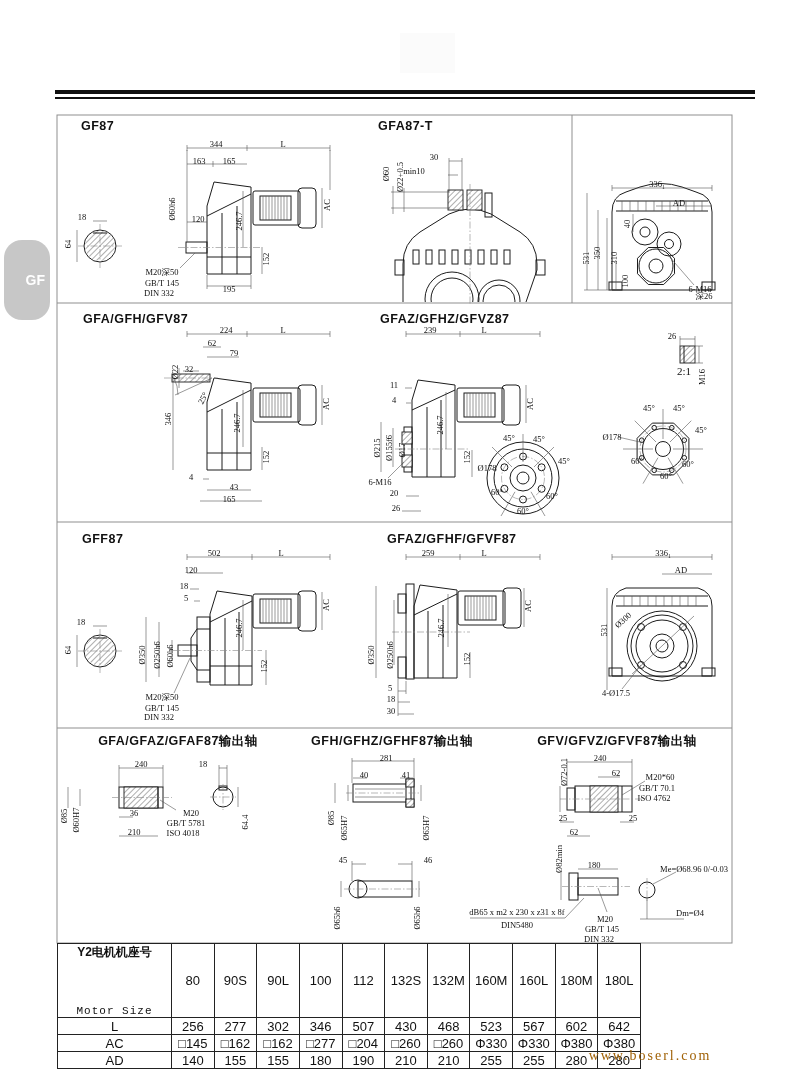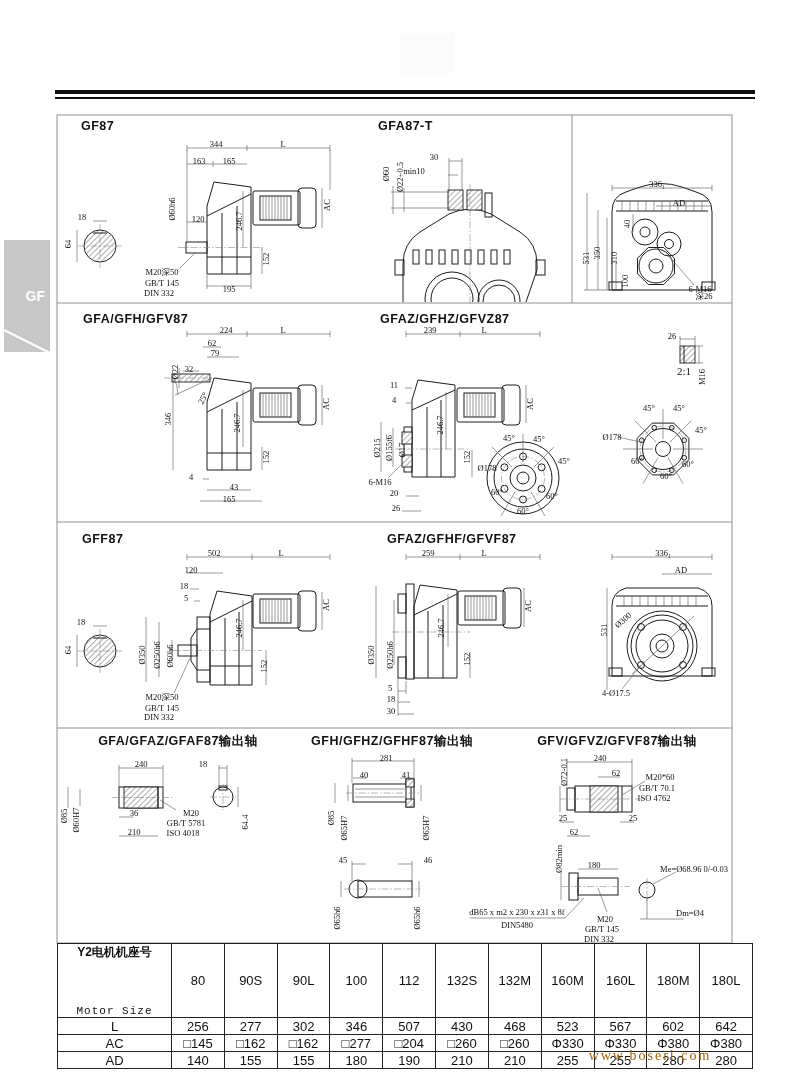--- a/index.html
+++ b/index.html
@@ -1,37 +1,37 @@
 <!DOCTYPE html>
 <html><head>
 <meta charset="utf-8">
 <style>
   html,body{margin:0;padding:0;background:#fff;}
   #page{position:relative;width:800px;height:1092px;background:#fff;overflow:hidden;
         font-family:"Liberation Sans","DejaVu Sans",sans-serif;}
   .bar{position:absolute;background:#101010;}
   #ghost{position:absolute;left:400px;top:33px;width:55px;height:40px;background:#fbfbfb;}
-  #tab{position:absolute;left:4px;top:240px;width:46px;height:112px;background:#c7c7c7;
-       display:flex;align-items:center;justify-content:flex-end;padding-right:5px;box-sizing:border-box;}
+  #tab{position:absolute;left:4px;top:240px;width:46px;height:80px;background:#c7c7c7;
+       display:flex;align-items:center;justify-content:flex-end;padding-right:5px;box-sizing:border-box;border-radius:18px;}
   #tab span{color:#fff;font:bold 14px "Liberation Sans",sans-serif;}
   #art{position:absolute;left:0;top:0;z-index:2;pointer-events:none;}
   .p{stroke:#1c1c1c;fill:none;stroke-width:1;}
   .ph{stroke:#1c1c1c;stroke-width:0.9;}
   .t{stroke:#555;fill:none;stroke-width:0.6;}
   .cl{stroke:#888;fill:none;stroke-width:0.6;stroke-dasharray:7 2 1.5 2;}
   .b{stroke:#8f8f8f;fill:none;stroke-width:1;}
   .d{position:absolute;z-index:3;font:8.5px "Liberation Serif","DejaVu Serif",serif;color:#111;
      transform:translate(-50%,-50%);white-space:nowrap;font-style:normal;}
   .rot{transform:translate(-50%,-50%) rotate(-90deg);}
   .r45{transform:translate(-50%,-50%) rotate(-42deg);}
   .r60{transform:translate(-50%,-50%) rotate(-62deg);}
   .dtitle{position:absolute;z-index:3;font:bold 12.5px "Liberation Sans","DejaVu Sans",sans-serif;
      letter-spacing:0.5px;color:#111;white-space:nowrap;}
   .ctitle{transform:translateX(-50%);}
-  #dimtable{position:absolute;left:57px;top:943px;width:696px;z-index:3;
+  #dimtable{position:absolute;left:57px;top:943px;width:584px;z-index:3;
      border-collapse:collapse;table-layout:fixed;}
   #dimtable td,#dimtable th{border:1px solid #222;text-align:center;padding:0;
      font:13px "Liberation Sans","DejaVu Sans",sans-serif;color:#111;height:16px;overflow:hidden;}
   #dimtable th{height:34px;}
   #dimtable .lblcol{width:113px;}
   .hcn{font:bold 12px "Liberation Sans","DejaVu Sans",sans-serif;}
   .hen{font:11px "Liberation Mono","DejaVu Sans Mono",monospace;letter-spacing:1px;margin-top:44px;}
   #footer{position:absolute;left:650px;top:1048px;transform:translateX(-50%);z-index:3;
      font:14px "Liberation Serif","DejaVu Serif",serif;letter-spacing:2px;color:#a16207;}
 </style>
@@ -516,21 +516,21 @@
   <span class="d" style="left:679px;top:408px">45°</span>
   <span class="d" style="left:701px;top:430px">45°</span>
   <span class="d" style="left:637px;top:461px">60°</span>
   <span class="d" style="left:666px;top:476px">60°</span>
   <span class="d" style="left:688px;top:464px">60°</span>
   <span class="d" style="left:612px;top:437px">Ø178</span>
 
   <span class="d" style="left:226px;top:330px">224</span>
   <span class="d" style="left:283px;top:330px">L</span>
   <span class="d" style="left:212px;top:343px">62</span>
-  <span class="d" style="left:215px;top:353px">79</span>
+  <span class="d" style="left:234px;top:353px">79</span>
   <span class="d rot" style="left:175px;top:372px">Ø22</span>
   <span class="d" style="left:189px;top:369px">32</span>
   <span class="d r60" style="left:203px;top:398px">25°</span>
   <span class="d rot" style="left:168px;top:419px">346</span>
   <span class="d rot" style="left:237px;top:423px">246.7</span>
   <span class="d rot" style="left:326px;top:404px">AC</span>
   <span class="d rot" style="left:266px;top:457px">152</span>
   <span class="d" style="left:191px;top:477px">4</span>
   <span class="d" style="left:234px;top:487px">43</span>
   <span class="d" style="left:229px;top:499px">165</span>

